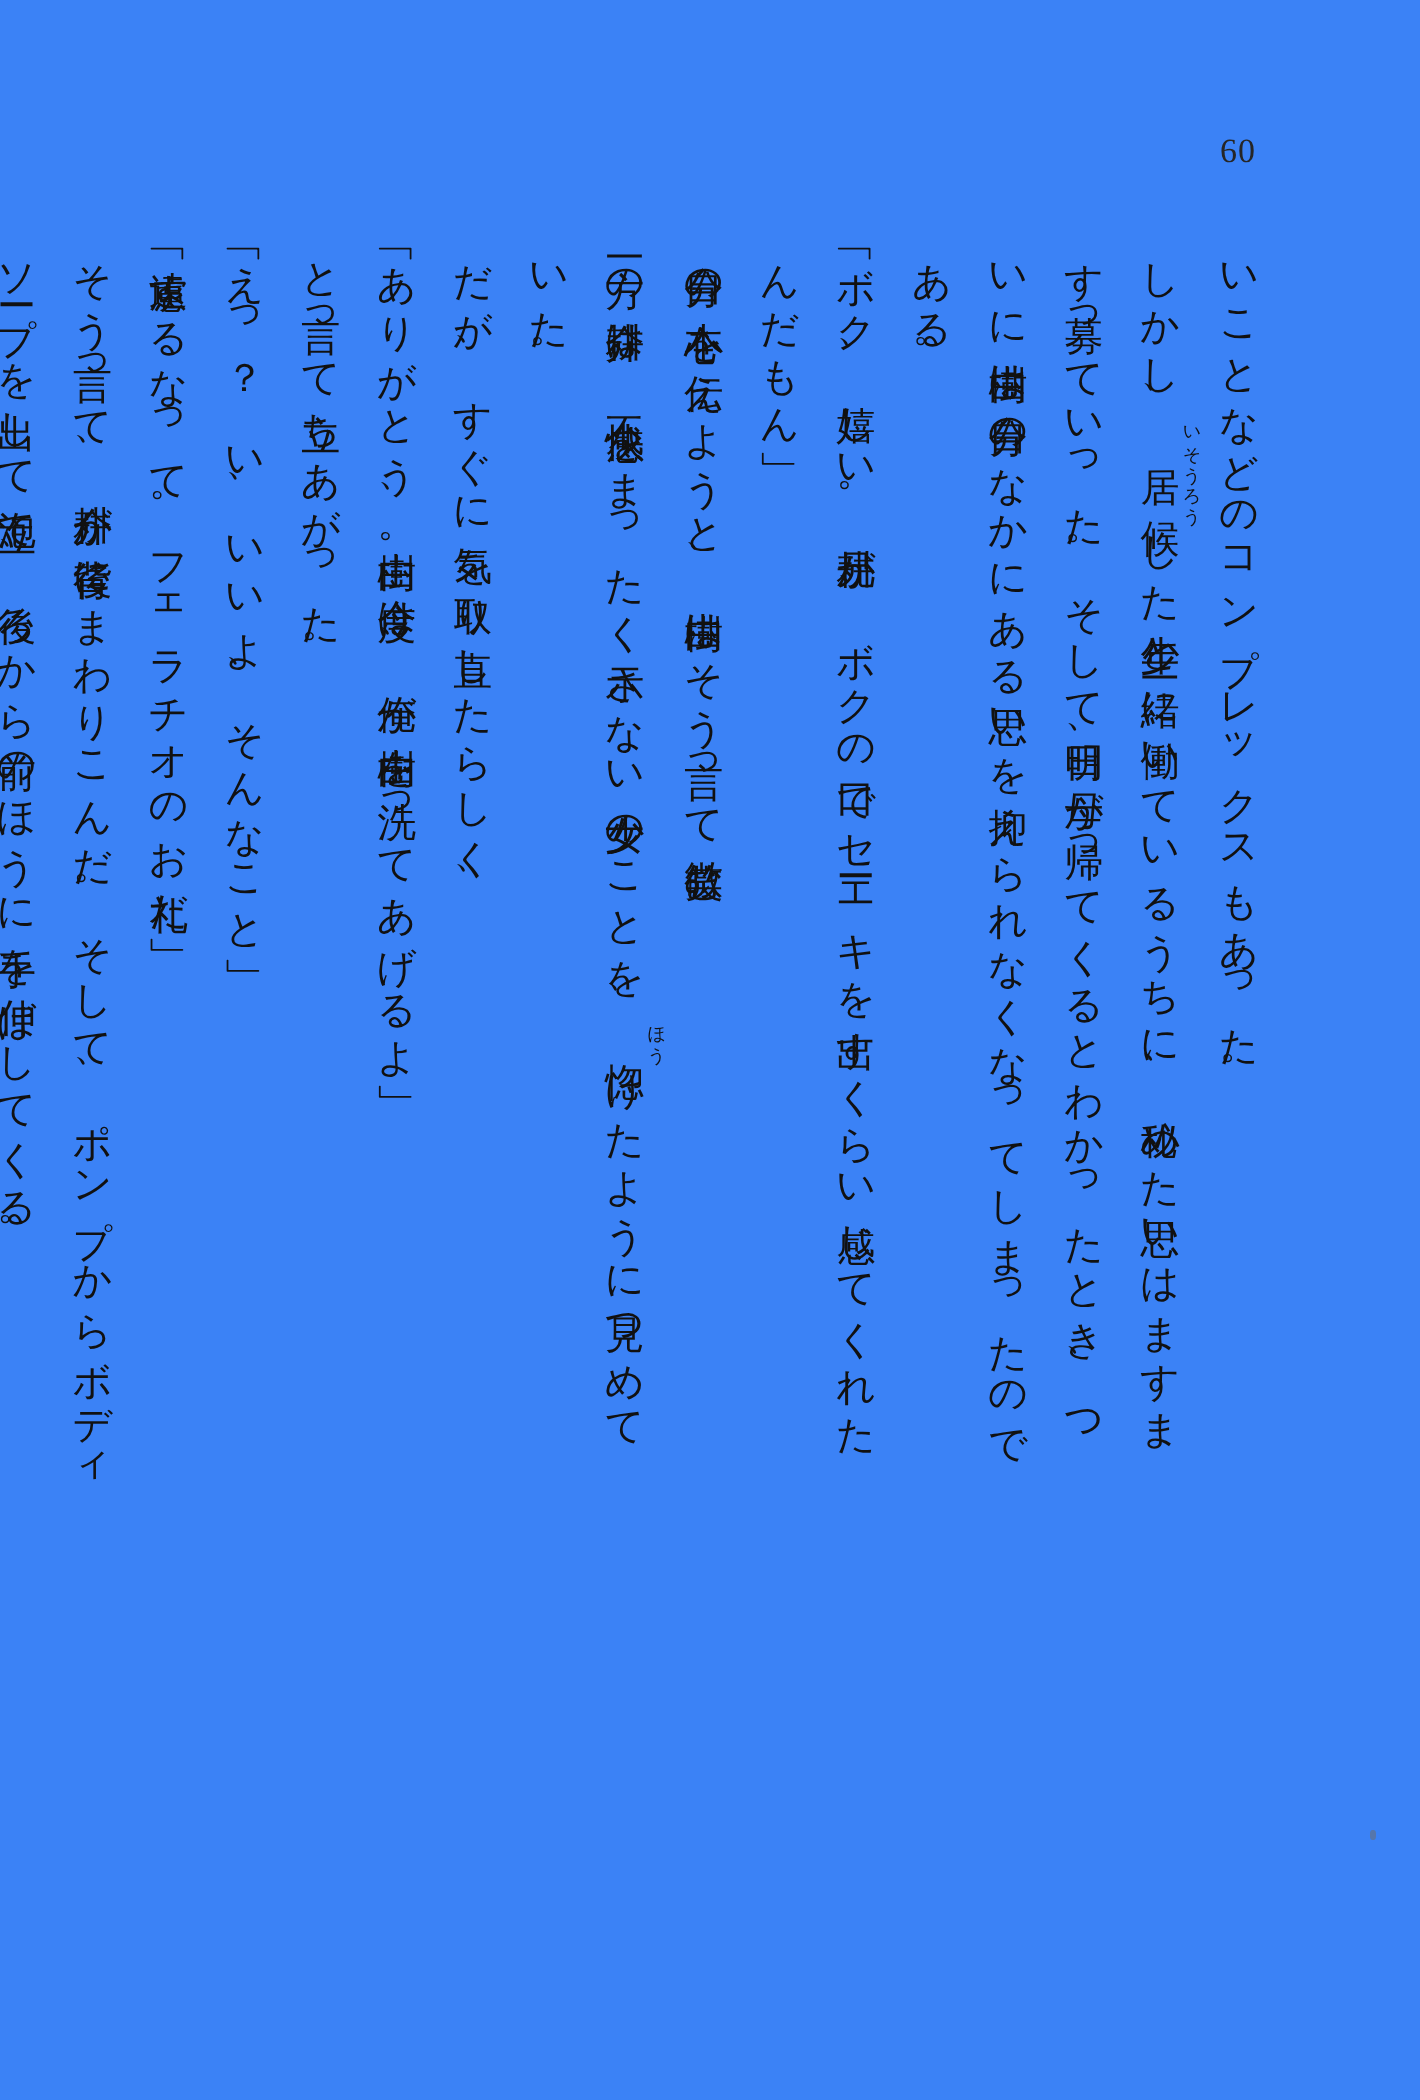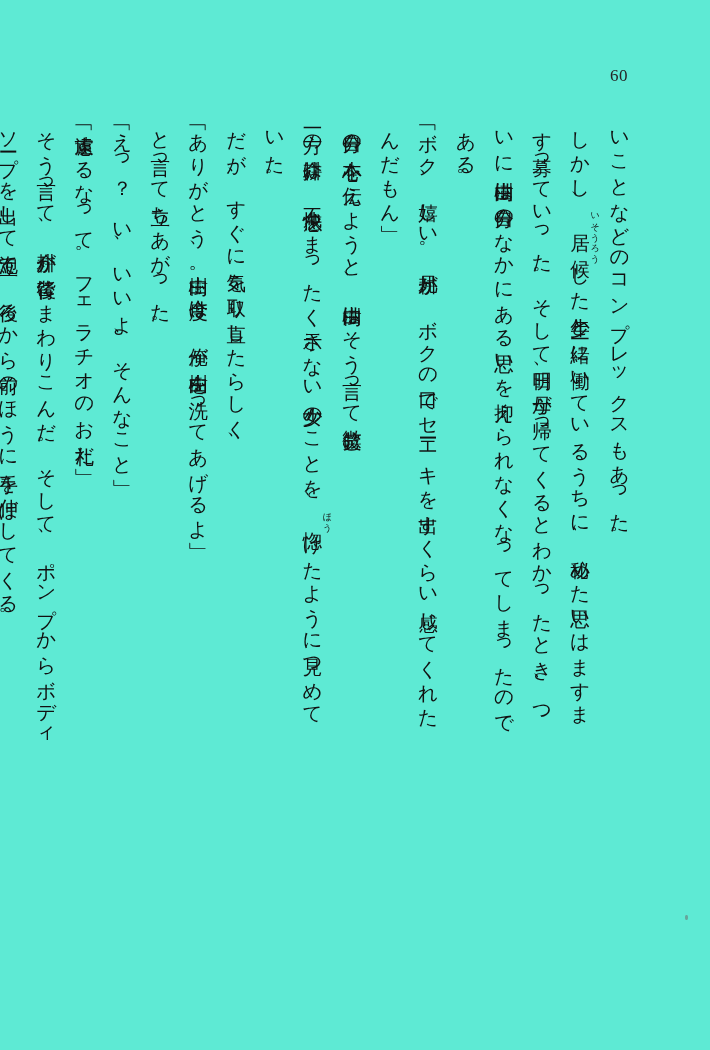--- a/index.html
+++ b/index.html
@@ -15,21 +15,21 @@
     overflow: hidden;
     position: relative;
   }
 
   .page {
     position: absolute;
     left: 0;
     top: 0;
     width: 710px;
     height: 1050px;
-    background: #5eead4;
+    background: #3b82f6;
   }
 
   
   .page-number {
     position: absolute;
     top: 66px;
     right: 82px;
     font-size: 17px;
     font-family: "Liberation Serif", serif;
     letter-spacing: 0.5px;

